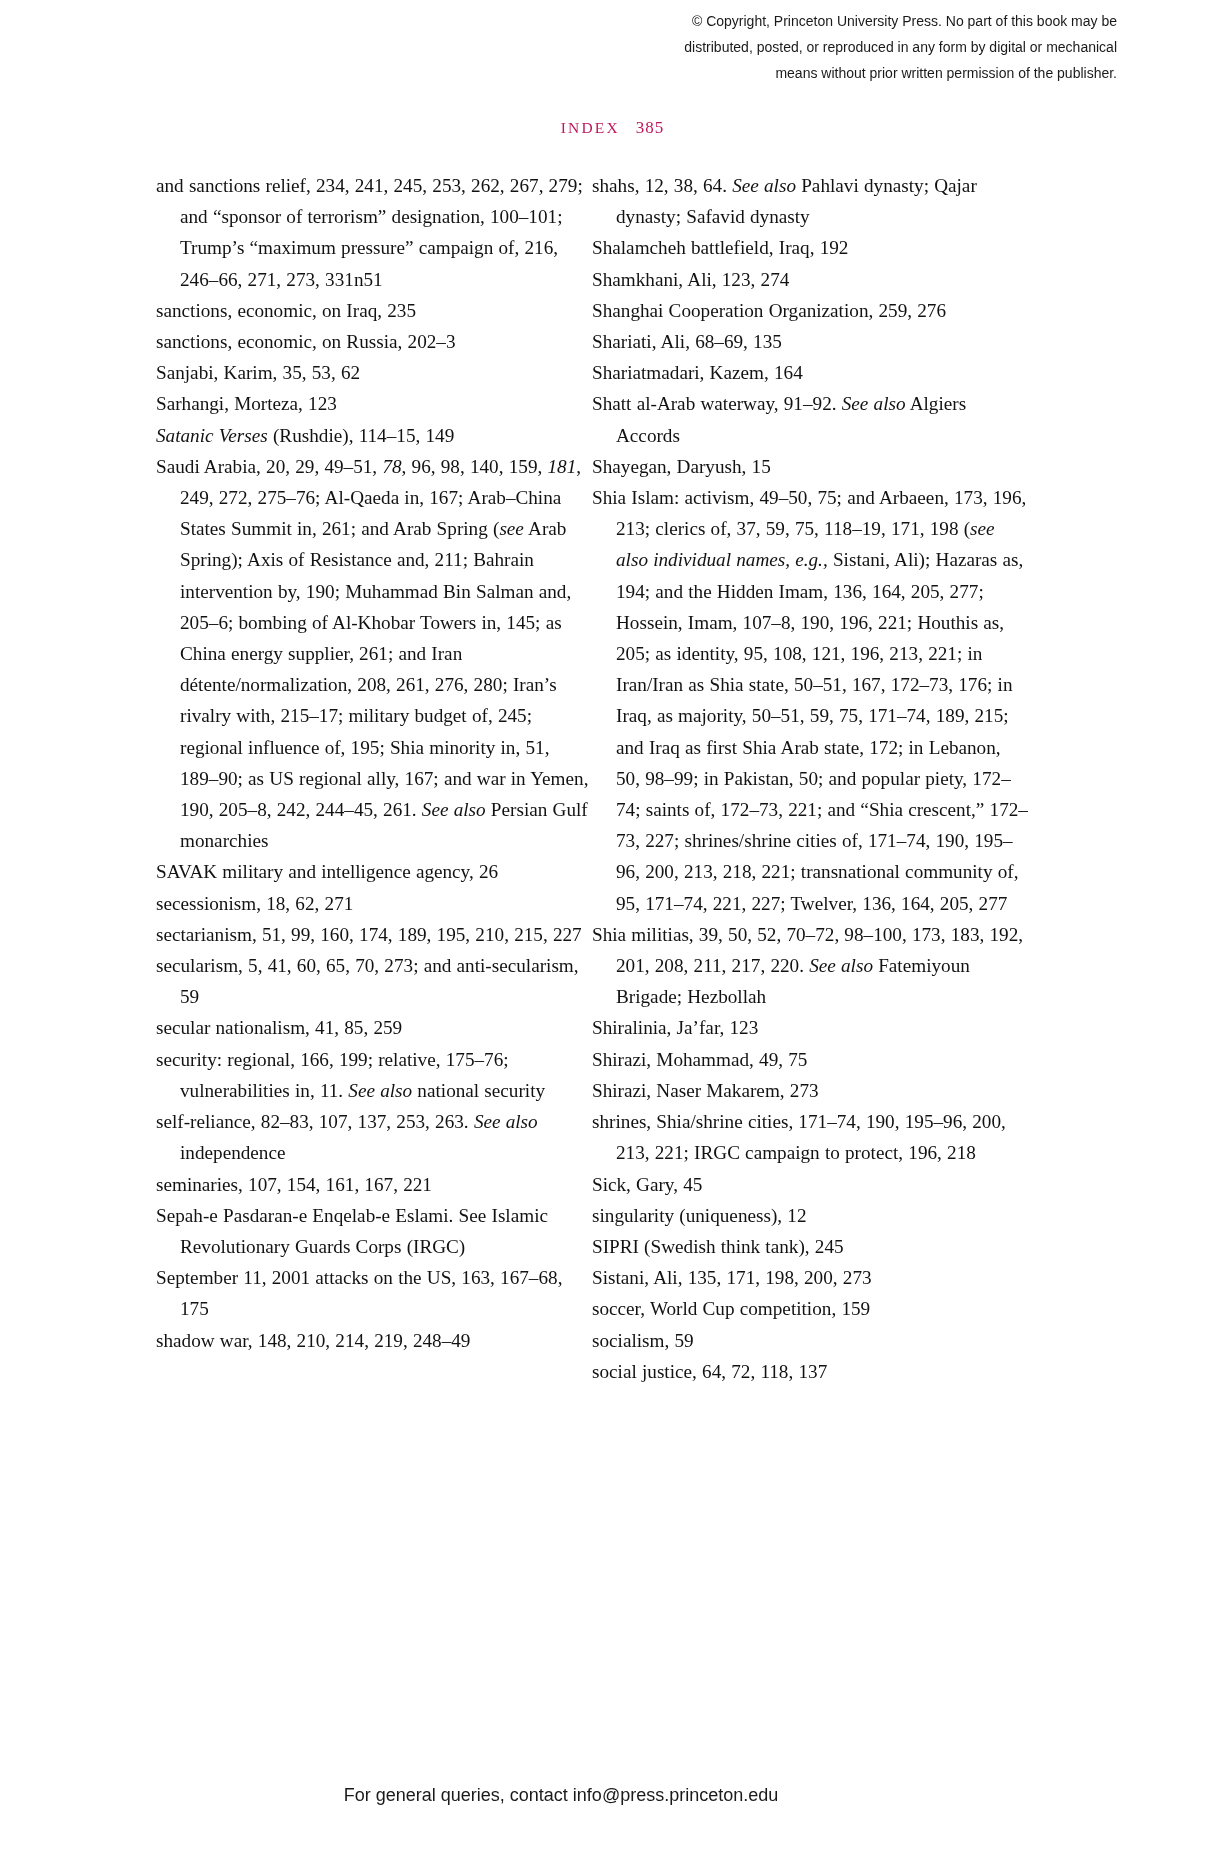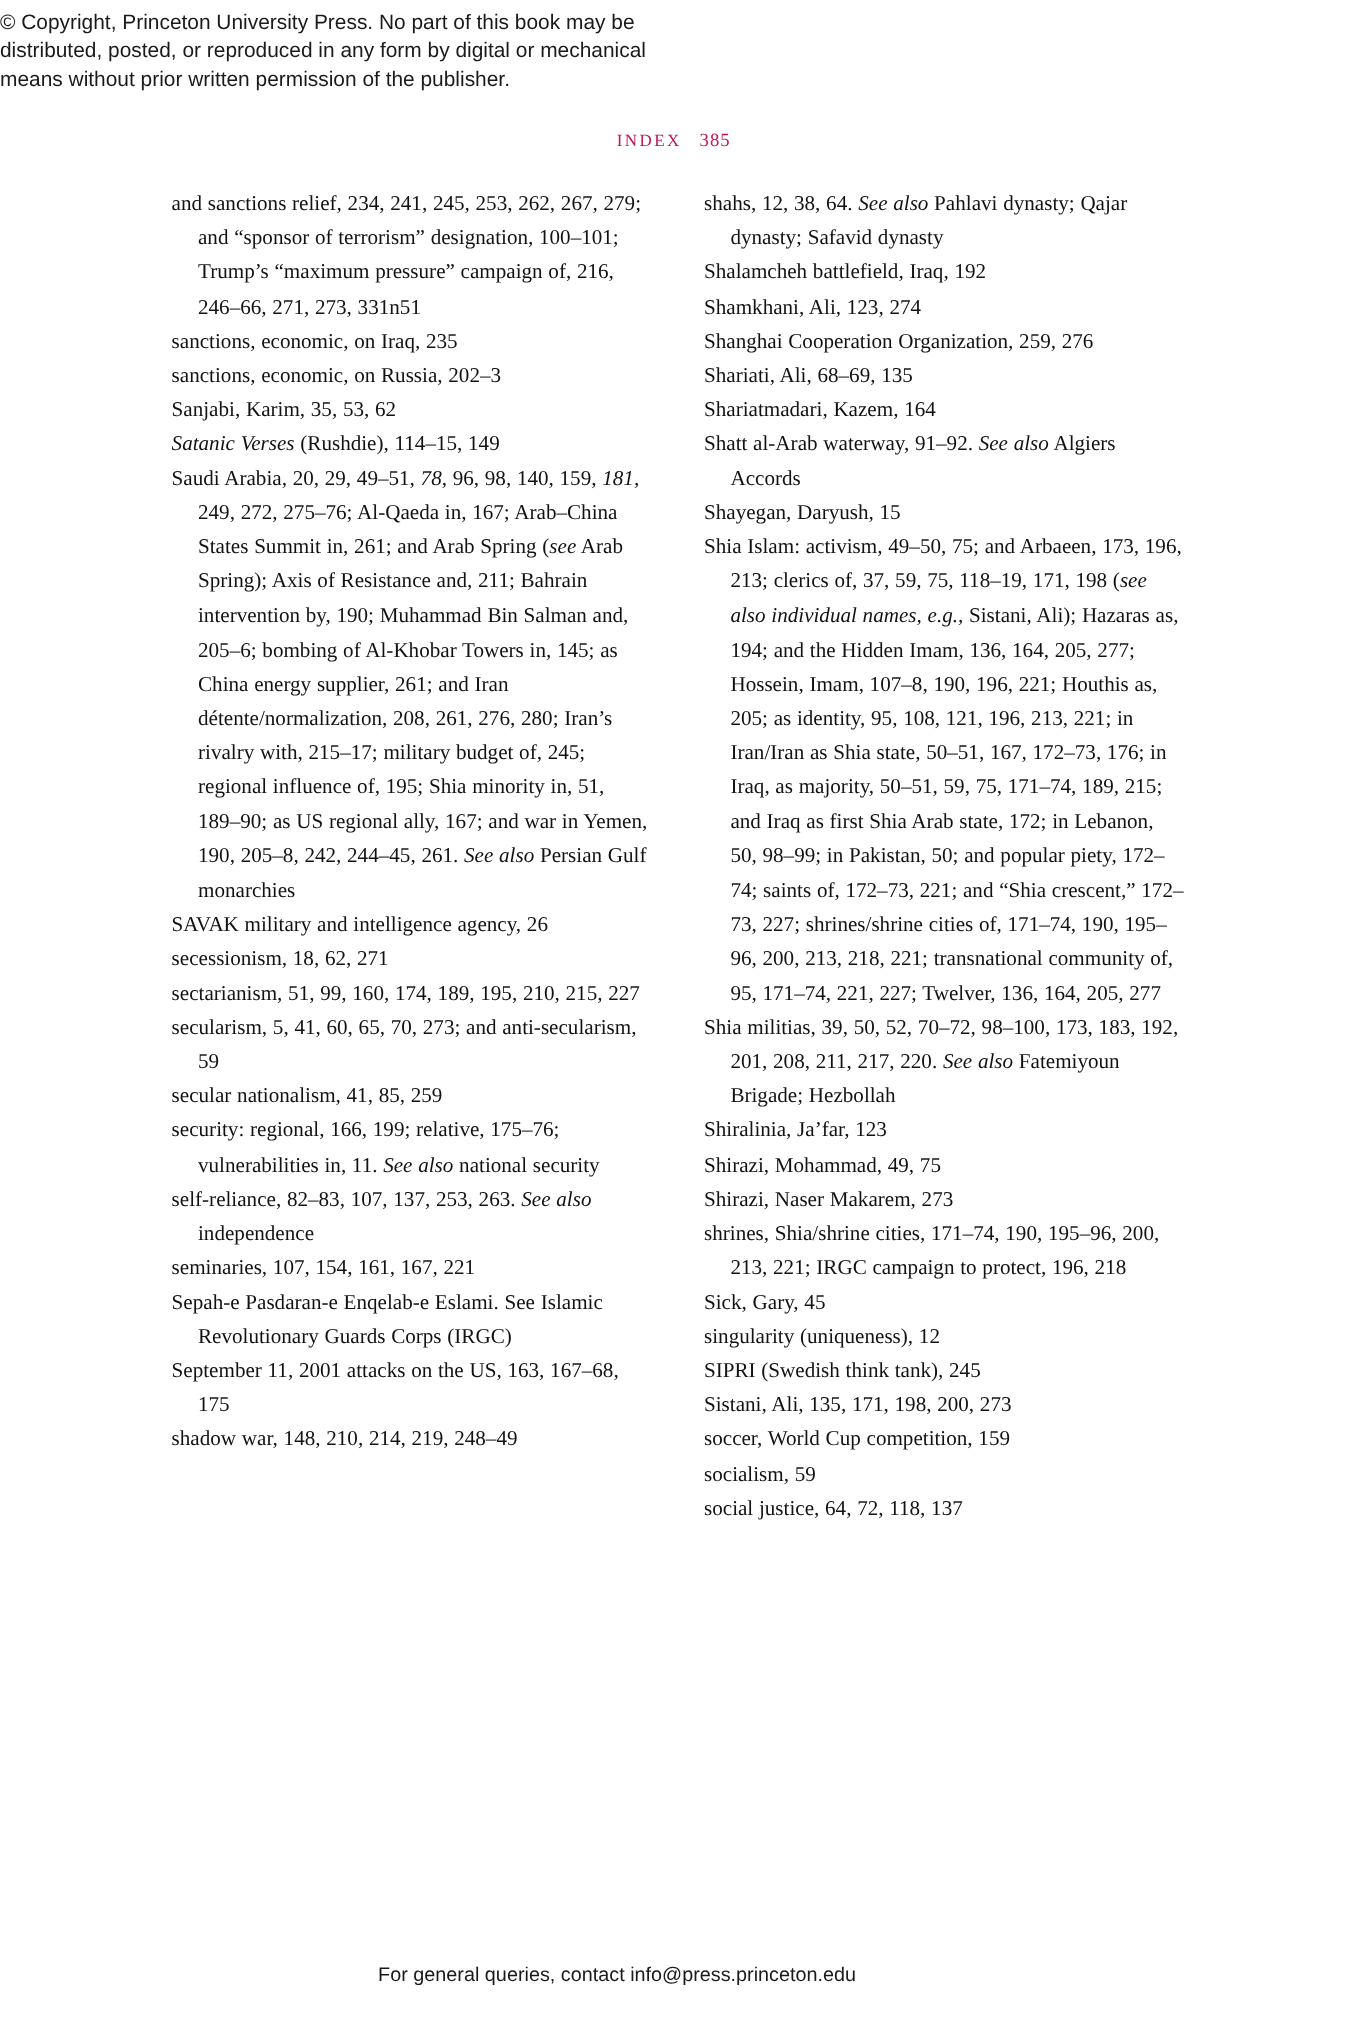--- a/index.html
+++ b/index.html
@@ -13,23 +13,23 @@
     position: relative;
     font-family: "Liberation Serif", serif;
     color: #121212;
     overflow: hidden;
   }
   .copyright {
     position: absolute;
     top: 8px;
     left: 0;
     width: 1117px;
-    text-align: left;
+    text-align: right;
     font-family: "Liberation Sans", sans-serif;
-    font-size: 19px;
+    font-size: 14px;
     line-height: 26px;
     color: #1a1a1a;
   }
   .copyright span {
     display: block;
   }
   .running-head {
     position: absolute;
     top: 118px;
     left: 0;
@@ -44,21 +44,20 @@
     margin-left: 16px;
     letter-spacing: 1px;
     font-size: 17px;
   }
   .columns {
     position: absolute;
     top: 170px;
     left: 156px;
     width: 920px;
     display: flex;
-    gap: 48px;
   }
   .col {
     width: 436px;
   }
   .entry {
     font-size: 19.2px;
     line-height: 31.2px;
     text-indent: -24px;
     padding-left: 24px;
     margin: 0;
@@ -89,20 +88,21 @@
 <div class="running-head">
   <span>INDEX</span><span class="folio">385</span>
 </div>
 
 <div class="columns">
   <div class="col" id="col-left">
       <p class="entry">and sanctions relief, 234, 241, 245, 253, 262, 267, 279; and “sponsor of terrorism” designation, 100–101; Trump’s “maximum pressure” campaign of, 216, 246–66, 271, 273, 331n51</p>
       <p class="entry">sanctions, economic, on Iraq, 235</p>
       <p class="entry">sanctions, economic, on Russia, 202–3</p>
       <p class="entry">Sanjabi, Karim, 35, 53, 62</p>
+      <p class="entry">Sarhangi, Morteza, 123</p>
       <p class="entry"><span class="it">Satanic Verses</span> (Rushdie), 114–15, 149</p>
       <p class="entry">Saudi Arabia, 20, 29, 49–51, <span class="it">78</span>, 96, 98, 140, 159, <span class="it">181</span>, 249, 272, 275–76; Al-Qaeda in, 167; Arab–China States Summit in, 261; and Arab Spring (<span class="it">see</span> Arab Spring); Axis of Resistance and, 211; Bahrain intervention by, 190; Muhammad Bin Salman and, 205–6; bombing of Al-Khobar Towers in, 145; as China energy supplier, 261; and Iran détente/normalization, 208, 261, 276, 280; Iran’s rivalry with, 215–17; military budget of, 245; regional influence of, 195; Shia minority in, 51, 189–90; as US regional ally, 167; and war in Yemen, 190, 205–8, 242, 244–45, 261. <span class="it">See also</span> Persian Gulf monarchies</p>
       <p class="entry">SAVAK military and intelligence agency, 26</p>
       <p class="entry">secessionism, 18, 62, 271</p>
       <p class="entry">sectarianism, 51, 99, 160, 174, 189, 195, 210, 215, 227</p>
       <p class="entry">secularism, 5, 41, 60, 65, 70, 273; and anti-secularism, 59</p>
       <p class="entry">secular nationalism, 41, 85, 259</p>
       <p class="entry">security: regional, 166, 199; relative, 175–76; vulnerabilities in, 11. <span class="it">See also</span> national security</p>
       <p class="entry">self-reliance, 82–83, 107, 137, 253, 263. <span class="it">See also</span> independence</p>
       <p class="entry">seminaries, 107, 154, 161, 167, 221</p>

